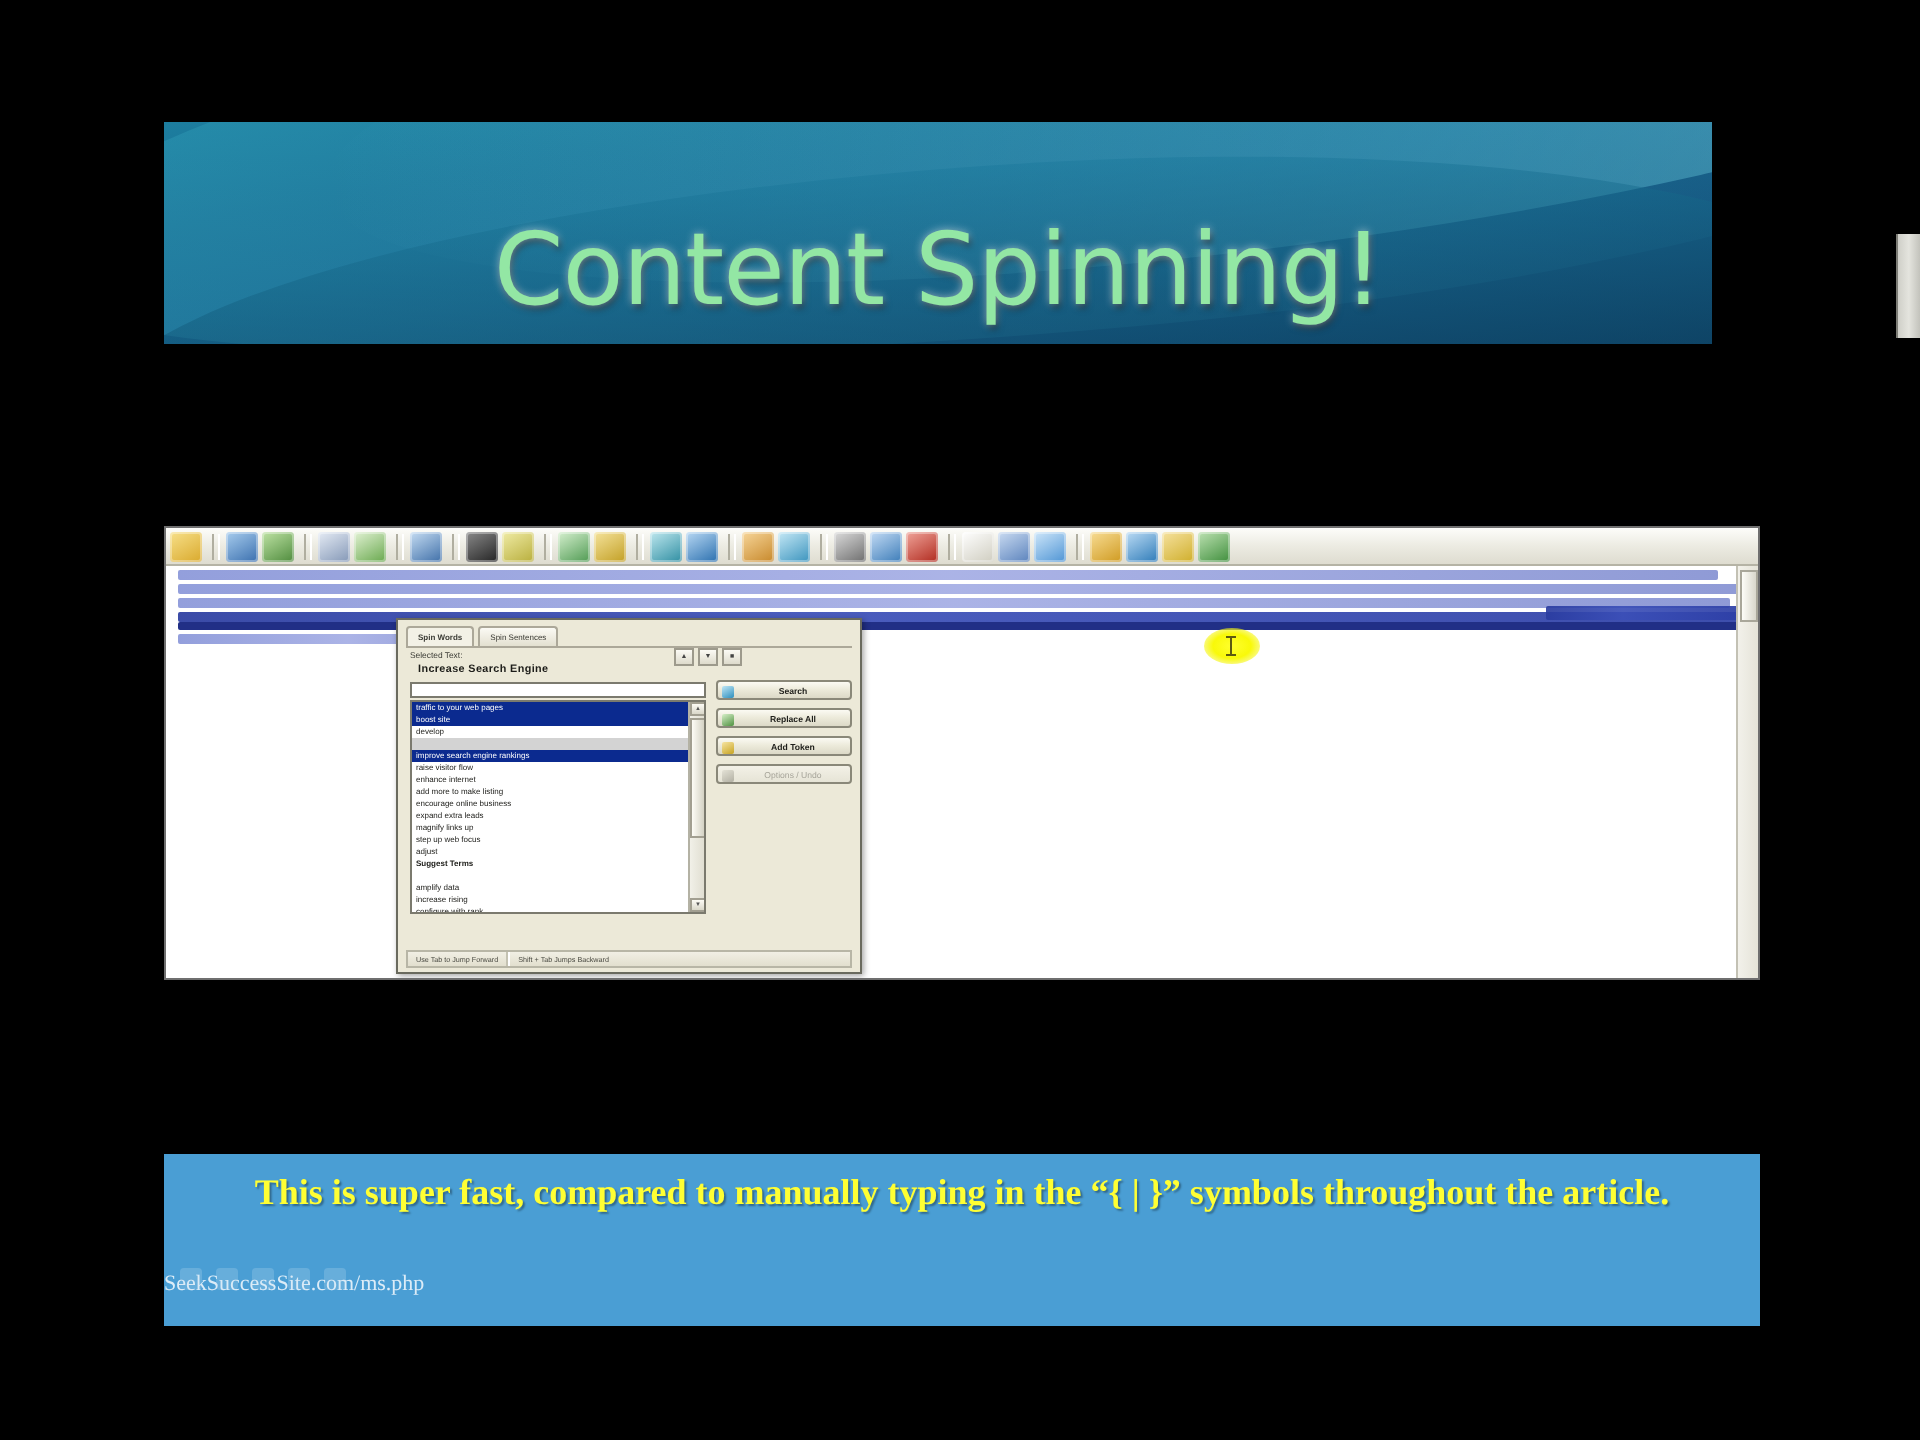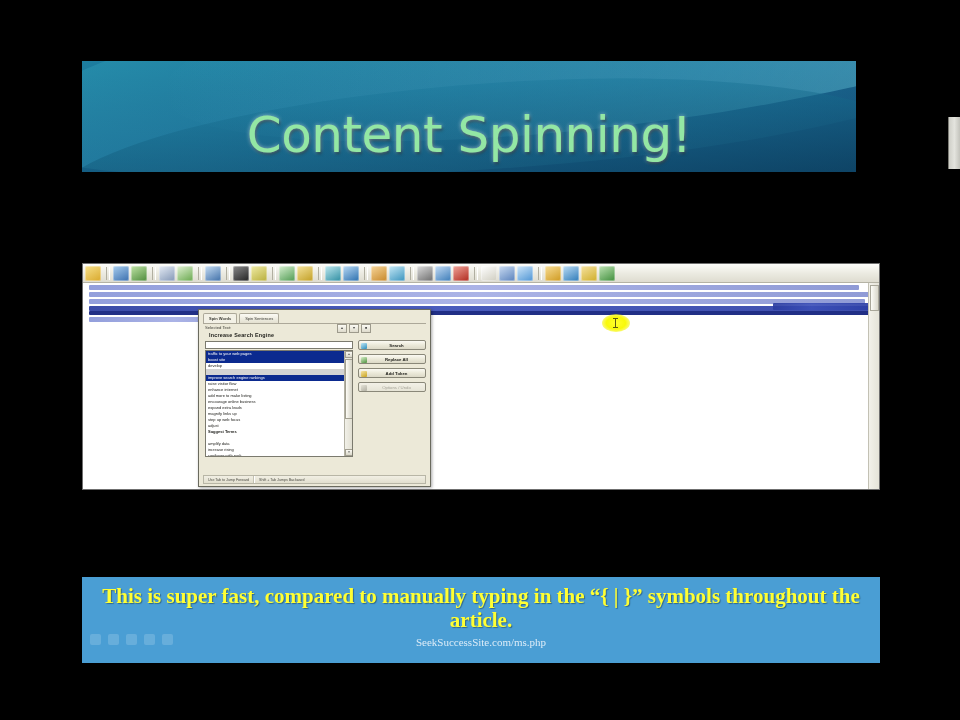--- a/index.html
+++ b/index.html
@@ -450,31 +450,30 @@
     overflow: hidden;
   }
   #caption-text {
     position: absolute;
     left: 18px;
     right: 18px;
     top: 7px;
     text-align: center;
     font-family: "Liberation Serif", serif;
     font-weight: bold;
-    font-size: 21px;
+    font-size: 18px;
     line-height: 24px;
     color: #ffff33;
     text-shadow: 1px 1px 1px rgba(0,0,0,0.35);
   }
   #caption-url {
     position: absolute;
     left: 0;
     right: 0;
     top: 59px;
-    text-align: center;
     font-family: "Liberation Serif", serif;
     font-size: 11px;
     color: #e9f3fb;
     opacity: 0.92;
   }
   #social-icons {
     position: absolute;
     left: 8px;
     top: 57px;
     display: flex;

